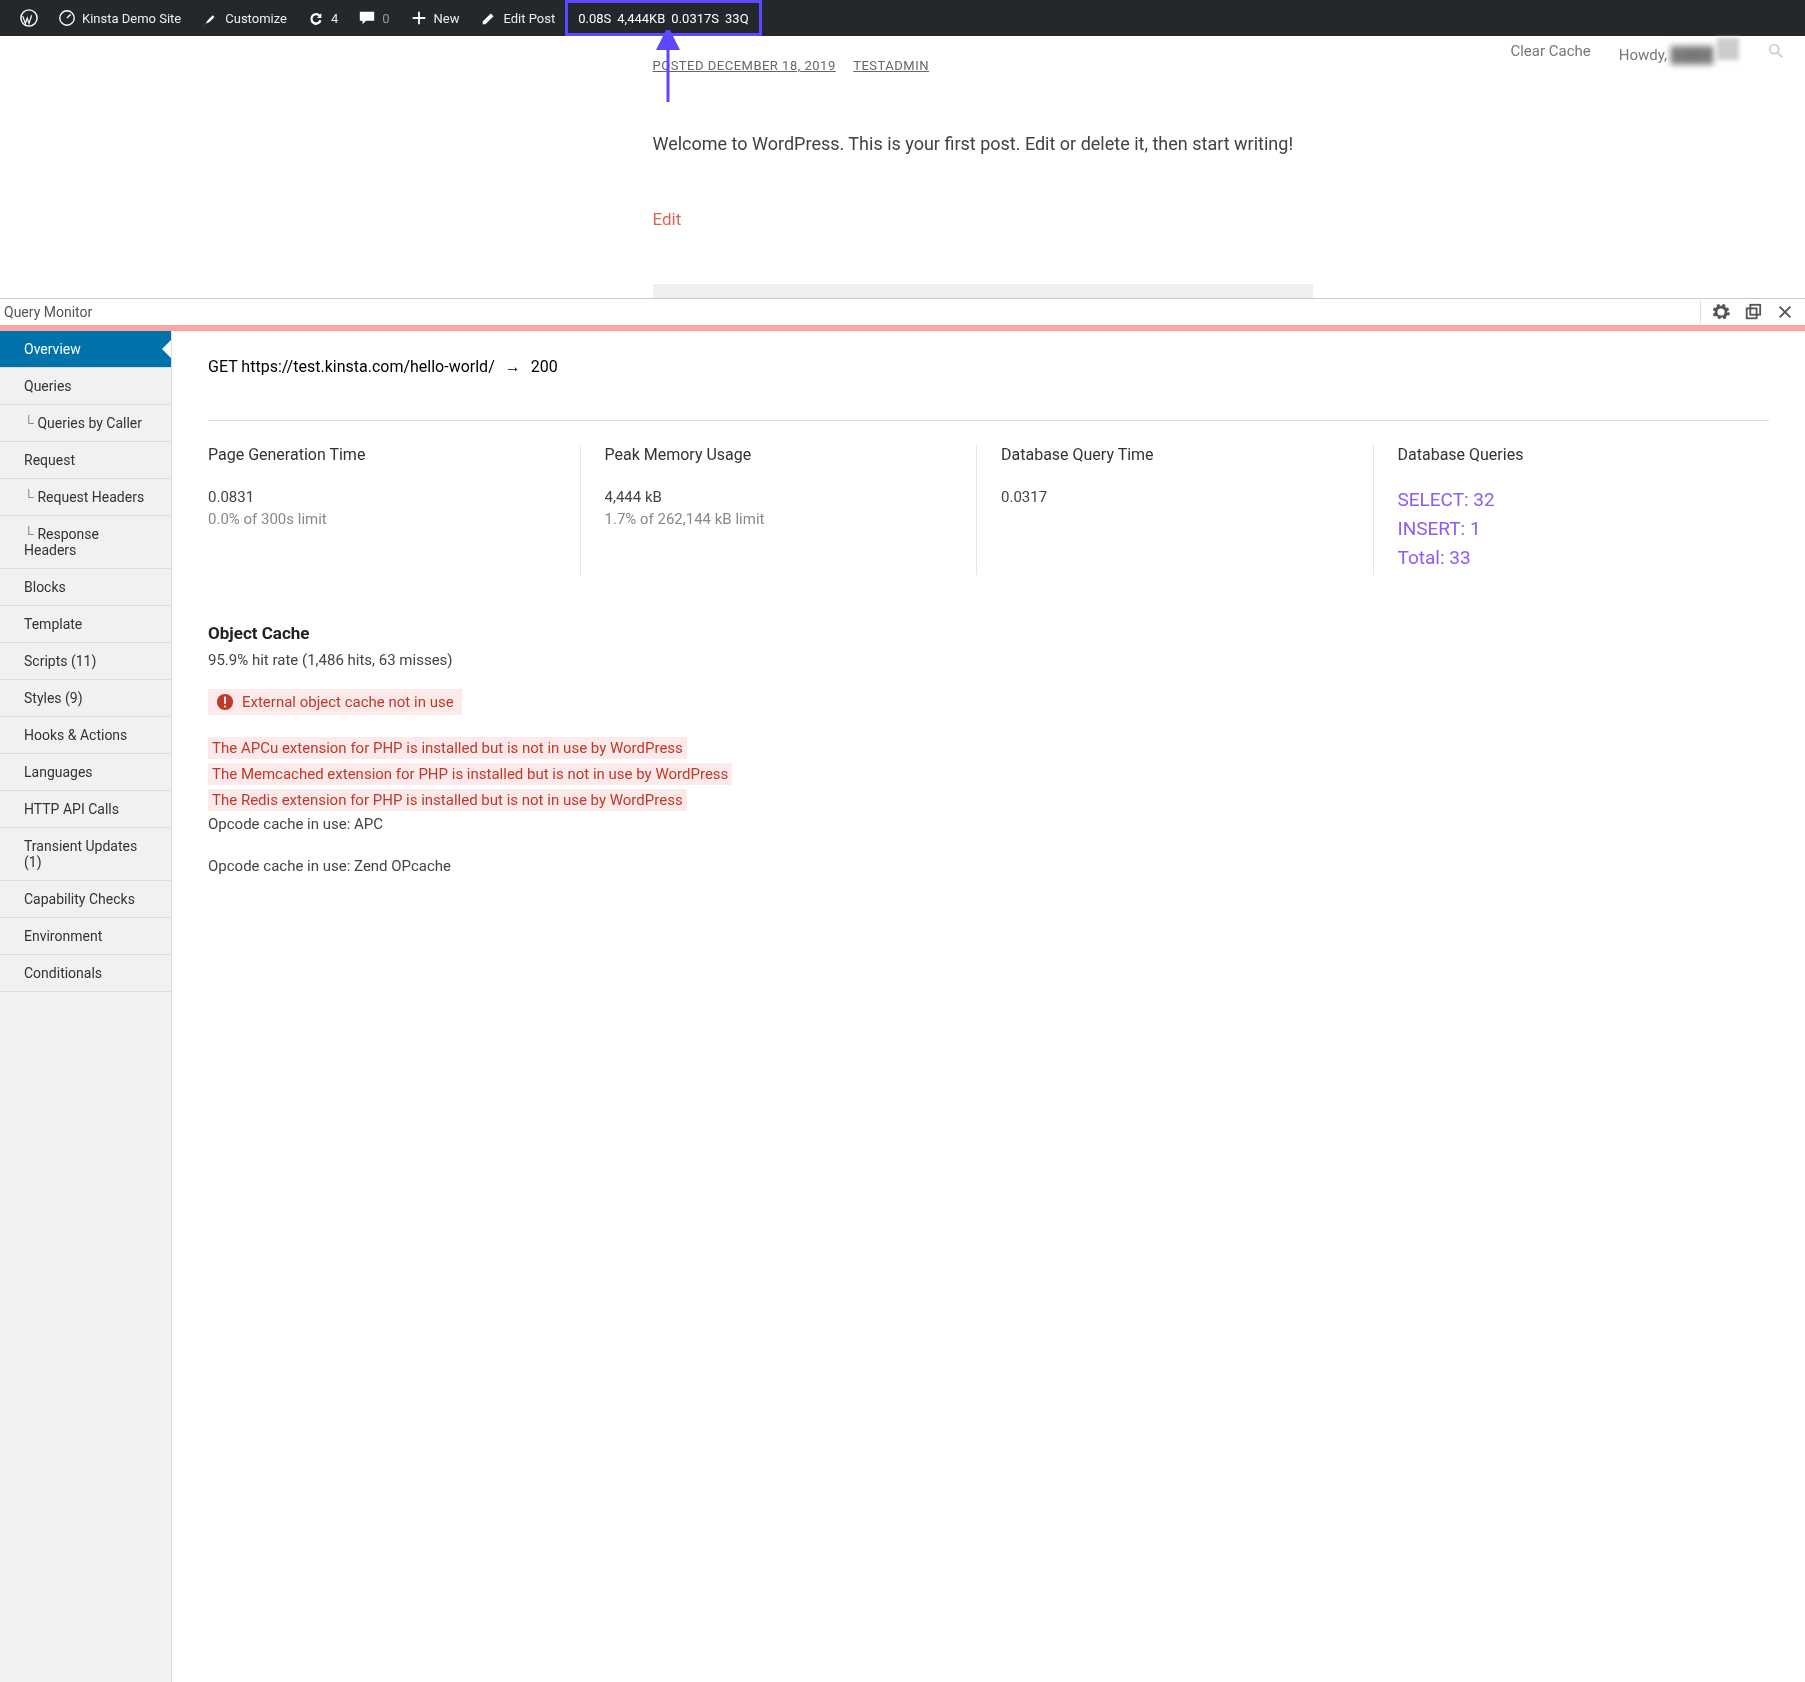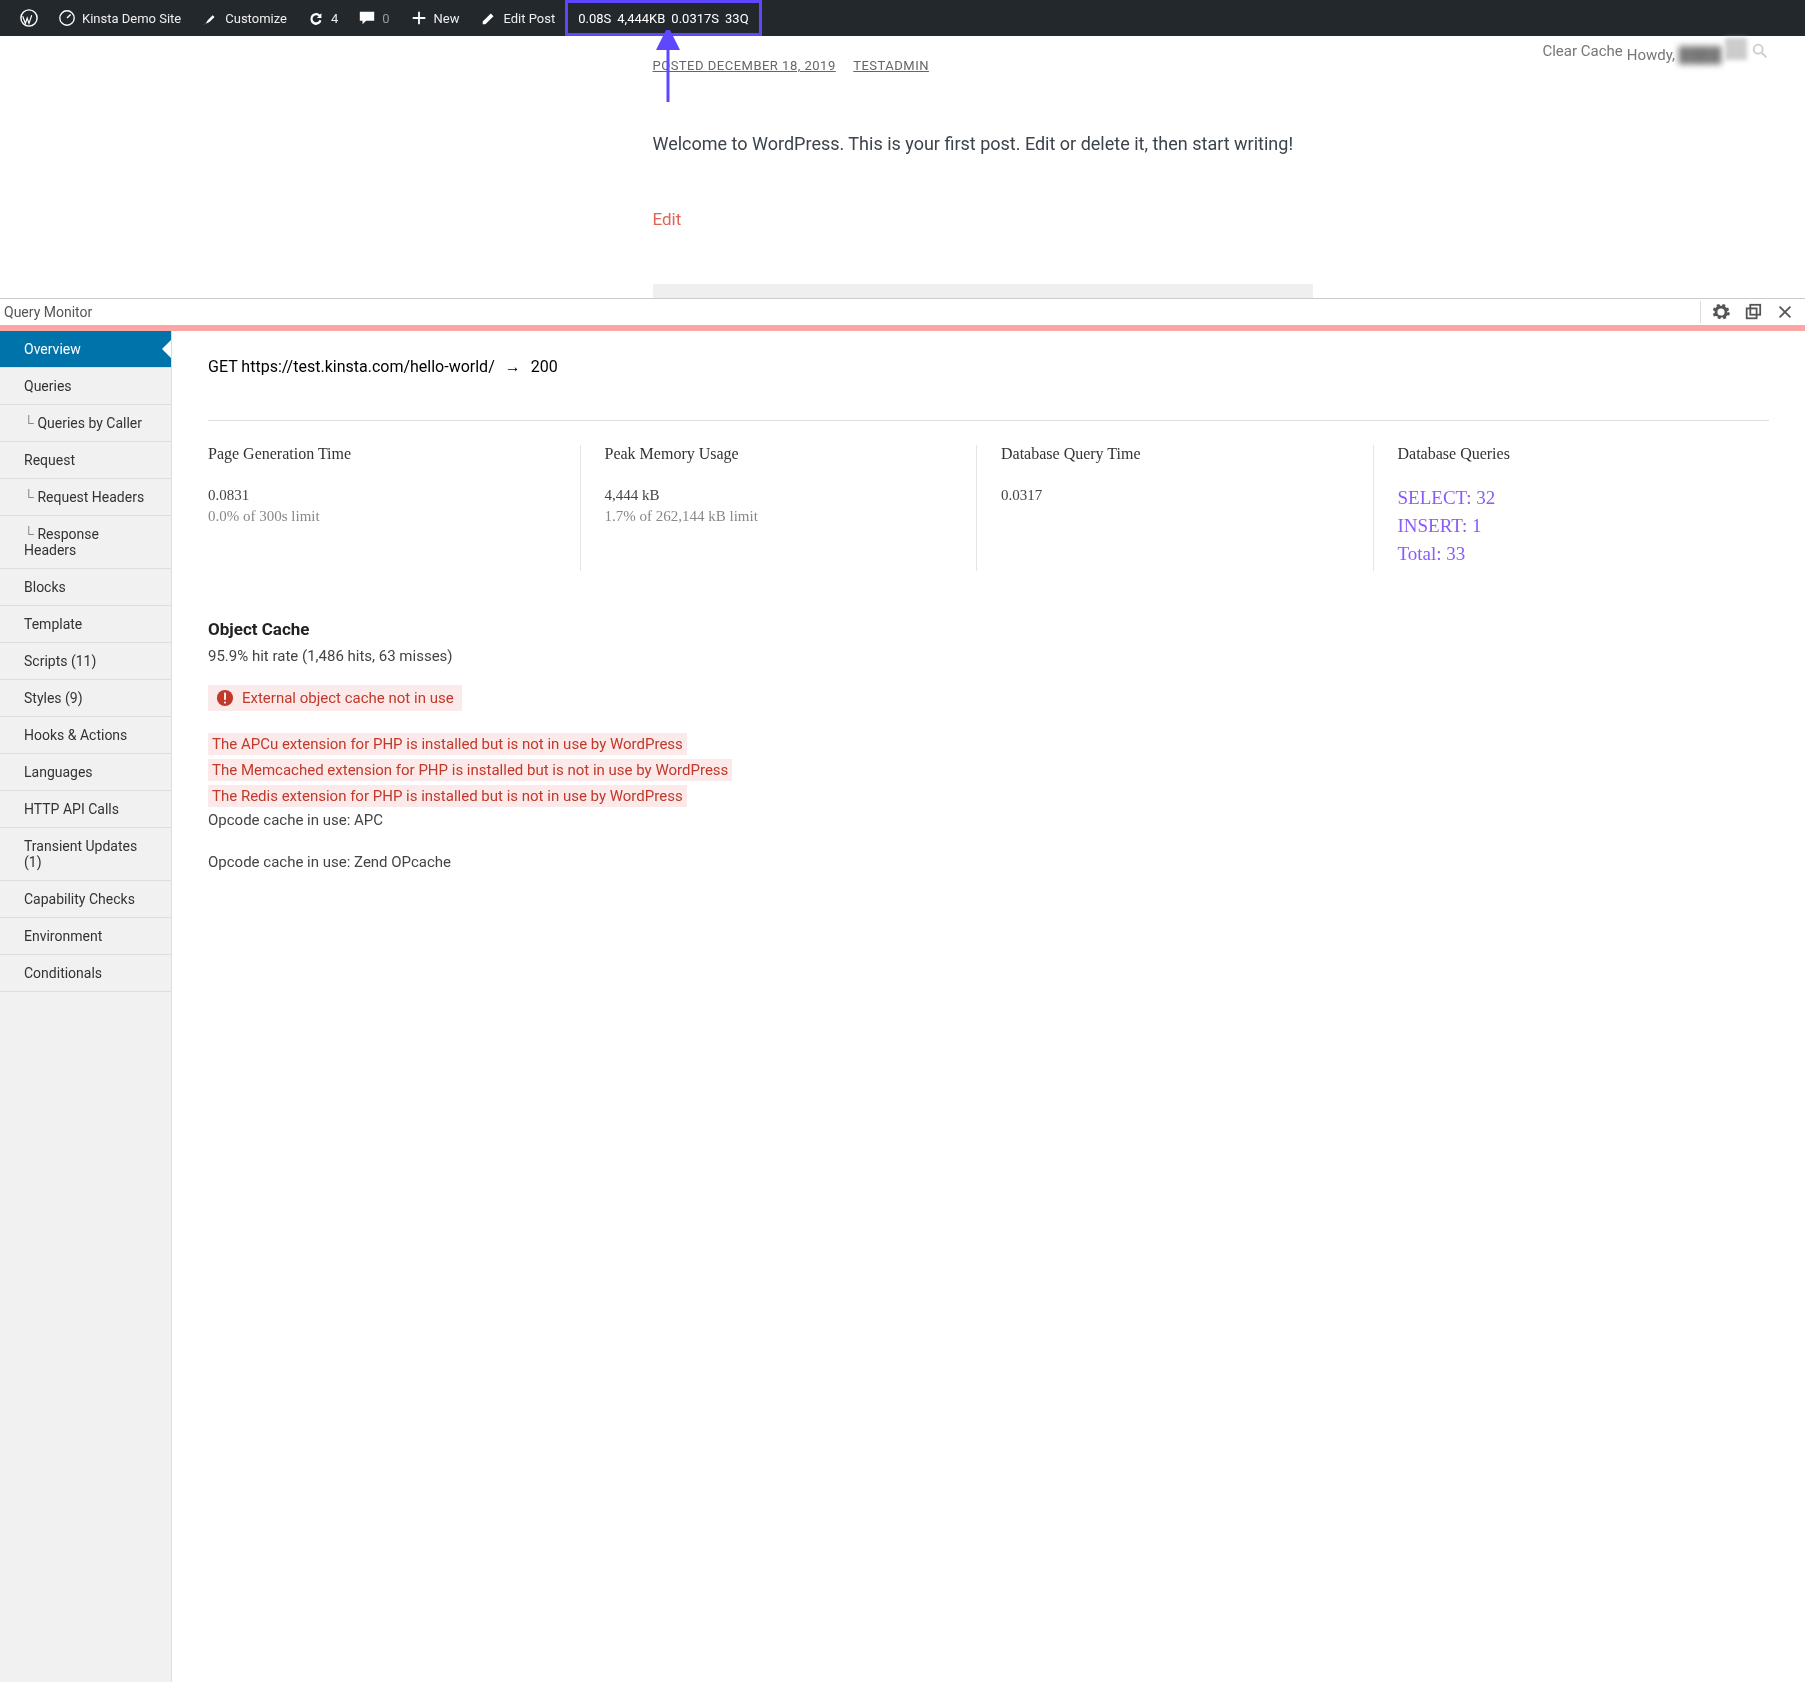--- a/index.html
+++ b/index.html
@@ -7,21 +7,21 @@
 
   
   .adminbar { height: 36px; background: #23282d; color: #eee; display: flex; align-items: center; padding: 0 10px; font-size: 13px; }
   .adminbar .ab-item { display: flex; align-items: center; gap: 6px; padding: 0 10px; height: 100%; cursor: pointer; }
   .adminbar .ab-item svg { width: 18px; height: 18px; fill: #fff; }
   .adminbar .grow { flex: 1; }
   .qm-stats { display: flex; align-items: center; gap: 10px; border: 3px solid #5d47ff; padding: 2px 8px; height: 28px; }
   .qm-stats span { font-size: 13px; color: #fff; }
 
   
-  .top-right { position: absolute; right: 36px; top: 38px; display: flex; align-items: center; gap: 4px; color: #777; font-size: 15px; }
+  .top-right { position: absolute; right: 20px; top: 38px; display: flex; align-items: center; gap: 28px; color: #777; font-size: 15px; }
   .top-right .avatar { width: 22px; height: 22px; background: #ccc; display: inline-block; filter: blur(2px); }
 
   
   .post-wrap { max-width: 820px; margin: 0 auto; padding: 22px 0 0 160px; }
   .post-meta { font-size: 13px; letter-spacing: .5px; color: #555; text-transform: uppercase; }
   .post-meta a { color: #666; text-decoration: underline; margin-right: 14px; }
   .post-body { margin-top: 60px; font-size: 18px; color: #3c434a; }
   .edit-link { margin-top: 55px; display: inline-block; color: #e16355; font-size: 17px; }
   .nextbox { margin-top: 55px; background: #efefef; padding: 34px 40px 0 40px; color: #888; font-size: 17px; height: 60px; overflow: hidden; }
   .nextbox .chev { margin-right: 20px; color: #aaa; }
@@ -47,21 +47,21 @@
     border: 10px solid transparent; border-right-color: #fff;
   }
   .qm-sidebar .item.sub::before { content: "└ "; color: #888; }
 
   .qm-main { flex: 1; overflow: auto; padding: 26px 36px; }
   .req-line { font-size: 16px; color: #000000; }
   .req-line .arrow { margin: 0 6px; }
   .hr { border: 0; border-top: 1px solid #ddd; margin: 44px 0 24px 0; }
 
   .stat-grid { display: flex; }
-  .stat-col { flex: 1; padding: 0 24px; border-right: 1px solid #e5e5e5; font-family: Liberation Serif, serif; }
+  .stat-col { flex: 1; padding: 0 24px; border-right: 1px solid #e5e5e5; }
   .stat-col:first-child { padding-left: 0; }
   .stat-col:last-child { border-right: 0; }
   .stat-col h3 { font-size: 16px; font-weight: 400; color: #333; margin-bottom: 24px; }
   .stat-col .val { font-size: 15px; color: #444; }
   .stat-col .sub { font-size: 15px; color: #888; margin-top: 4px; }
   .stat-col a { color: #8b5cf6; display: block; font-size: 19px; margin-bottom: 6px; cursor: pointer; }
 
   .section-h { font-size: 17px; margin-top: 48px; color: #222; }
   .hitrate { margin-top: 8px; font-size: 15px; color: #444; }
   .warn-main { display: flex; align-items: center; gap: 8px; margin-top: 20px; background: #fce9e9; padding: 4px 8px; width: fit-content; }

